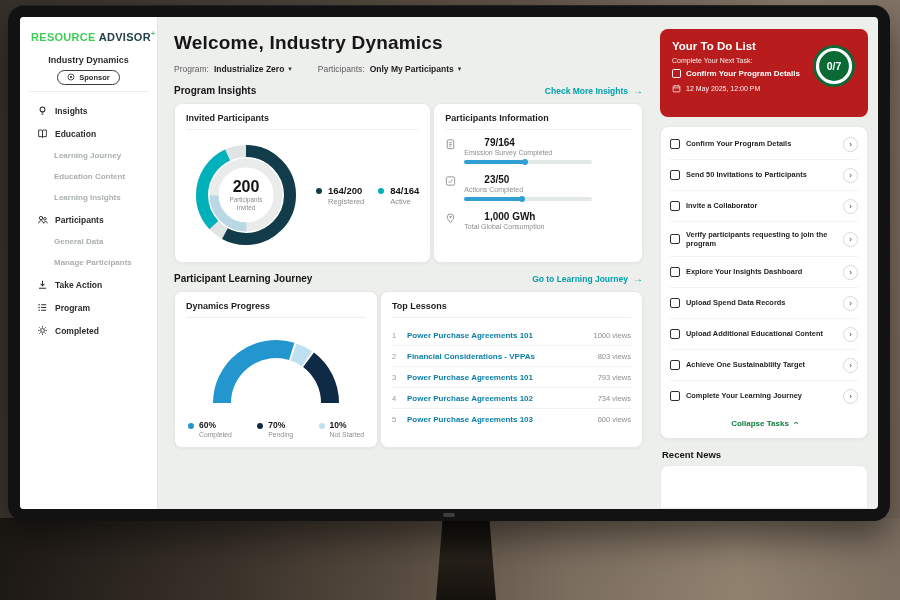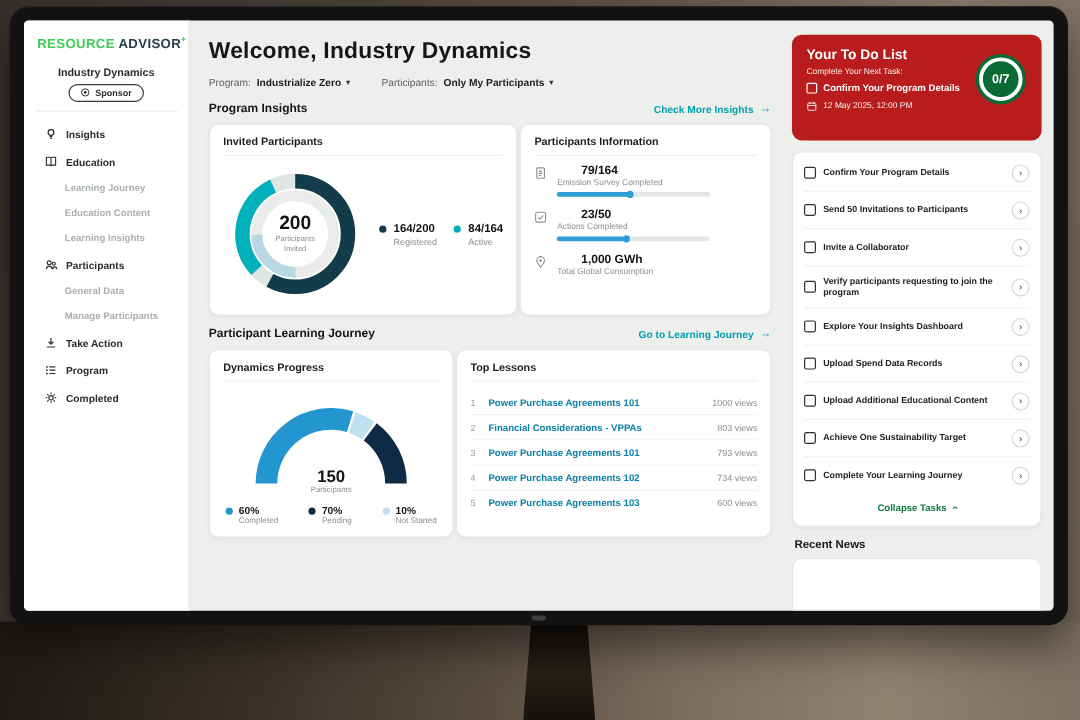--- a/index.html
+++ b/index.html
@@ -332,24 +332,20 @@
         <div class="cards-row">
 
           <div class="card card-gauge">
             <div class="card-title">Dynamics Progress</div>
             <div class="gauge-wrap">
               <svg class="gauge-svg" viewBox="0 0 100 58">
                 <path d="M14 52 A36 36 0 0 1 60.5 17.6" fill="none" stroke="#2396cf" stroke-width="12"></path>
                 <path d="M61.7 18 A36 36 0 0 1 70.6 22.5" fill="none" stroke="#bfe0f0" stroke-width="12"></path>
                 <path d="M71.7 23.2 A36 36 0 0 1 86 52" fill="none" stroke="#0e2a44" stroke-width="12"></path>
               </svg>
-              <div class="gauge-center">
-                <div class="gc-value">150</div>
-                <div class="gc-label">Participants</div>
-              </div>
             </div>
             <div class="gauge-legend">
               <div class="gl-item">
                 <span class="dot dot-blue"></span>
                 <div>
                   <div class="gl-value">60%</div>
                   <div class="gl-label">Completed</div>
                 </div>
               </div>
               <div class="gl-item">

